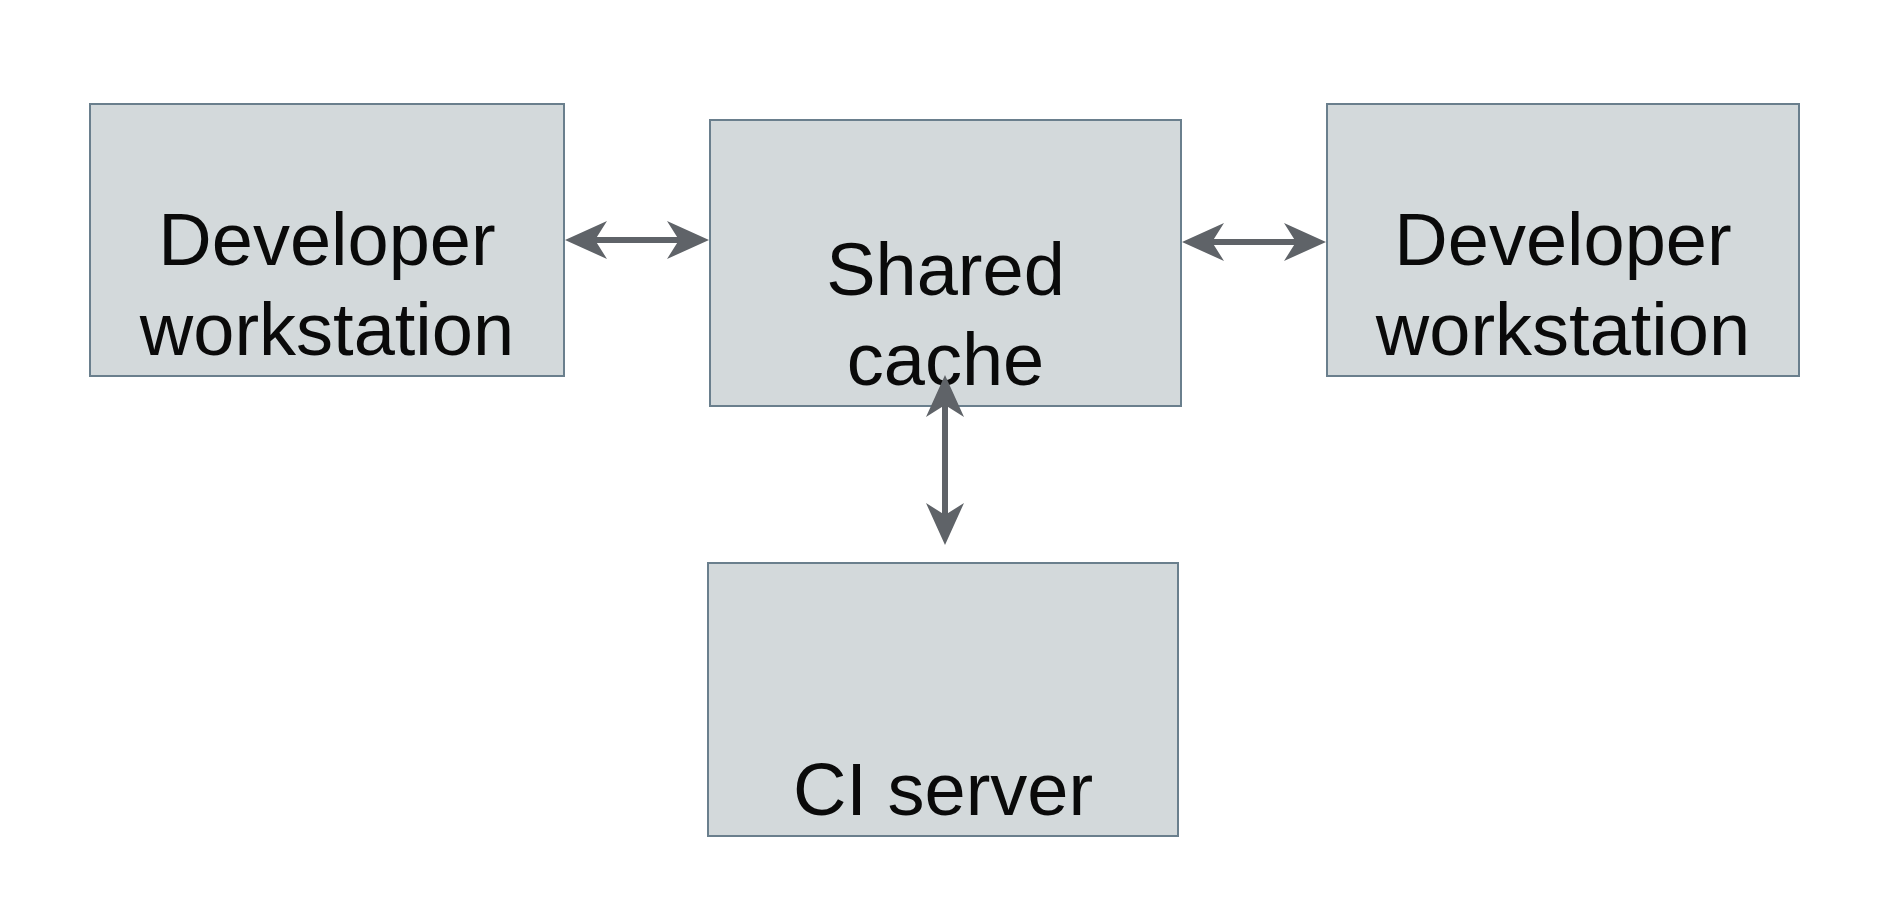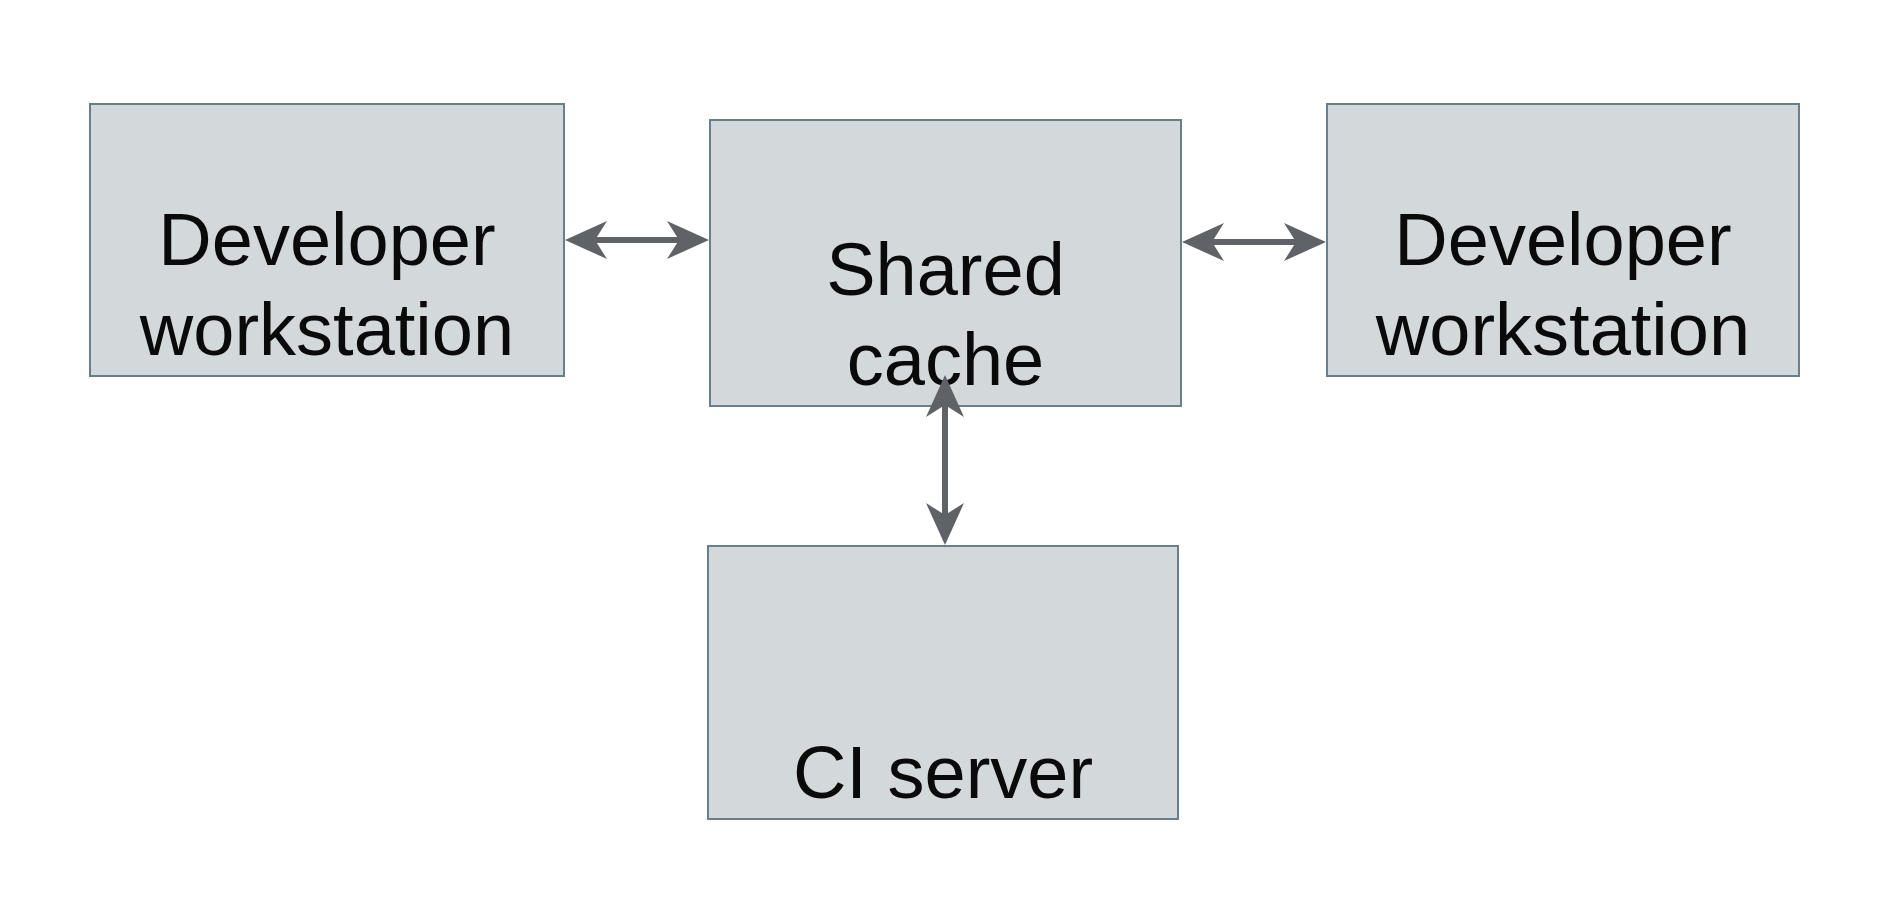--- a/index.html
+++ b/index.html
@@ -35,21 +35,21 @@
   .node-label {
     font-size: 74px;
     line-height: 90px;
     color: var(--text);
     white-space: pre-line;
     letter-spacing: 0px;
   }
   .node-dev-left  { left: 89px;   top: 103px; width: 476px; height: 274px; }
   .node-cache     { left: 709px;  top: 119px; width: 473px; height: 288px; }
   .node-dev-right { left: 1326px; top: 103px; width: 474px; height: 274px; }
-  .node-ci        { left: 707px;  top: 545px; width: 472px; height: 275px; }
+  .node-ci        { left: 707px;  top: 562px; width: 472px; height: 275px; }
 
   .edge {
     position: absolute;
     color: var(--arrow);
   }
   .edge svg { display: block; width: 100%; height: 100%; }
   .edge-left   { left: 565px;  top: 218px; width: 144px; height: 44px; }
   .edge-right  { left: 1182px; top: 220px; width: 144px; height: 44px; }
   .edge-down   { left: 923px;  top: 375px; width: 44px;  height: 170px; }
 </style>

